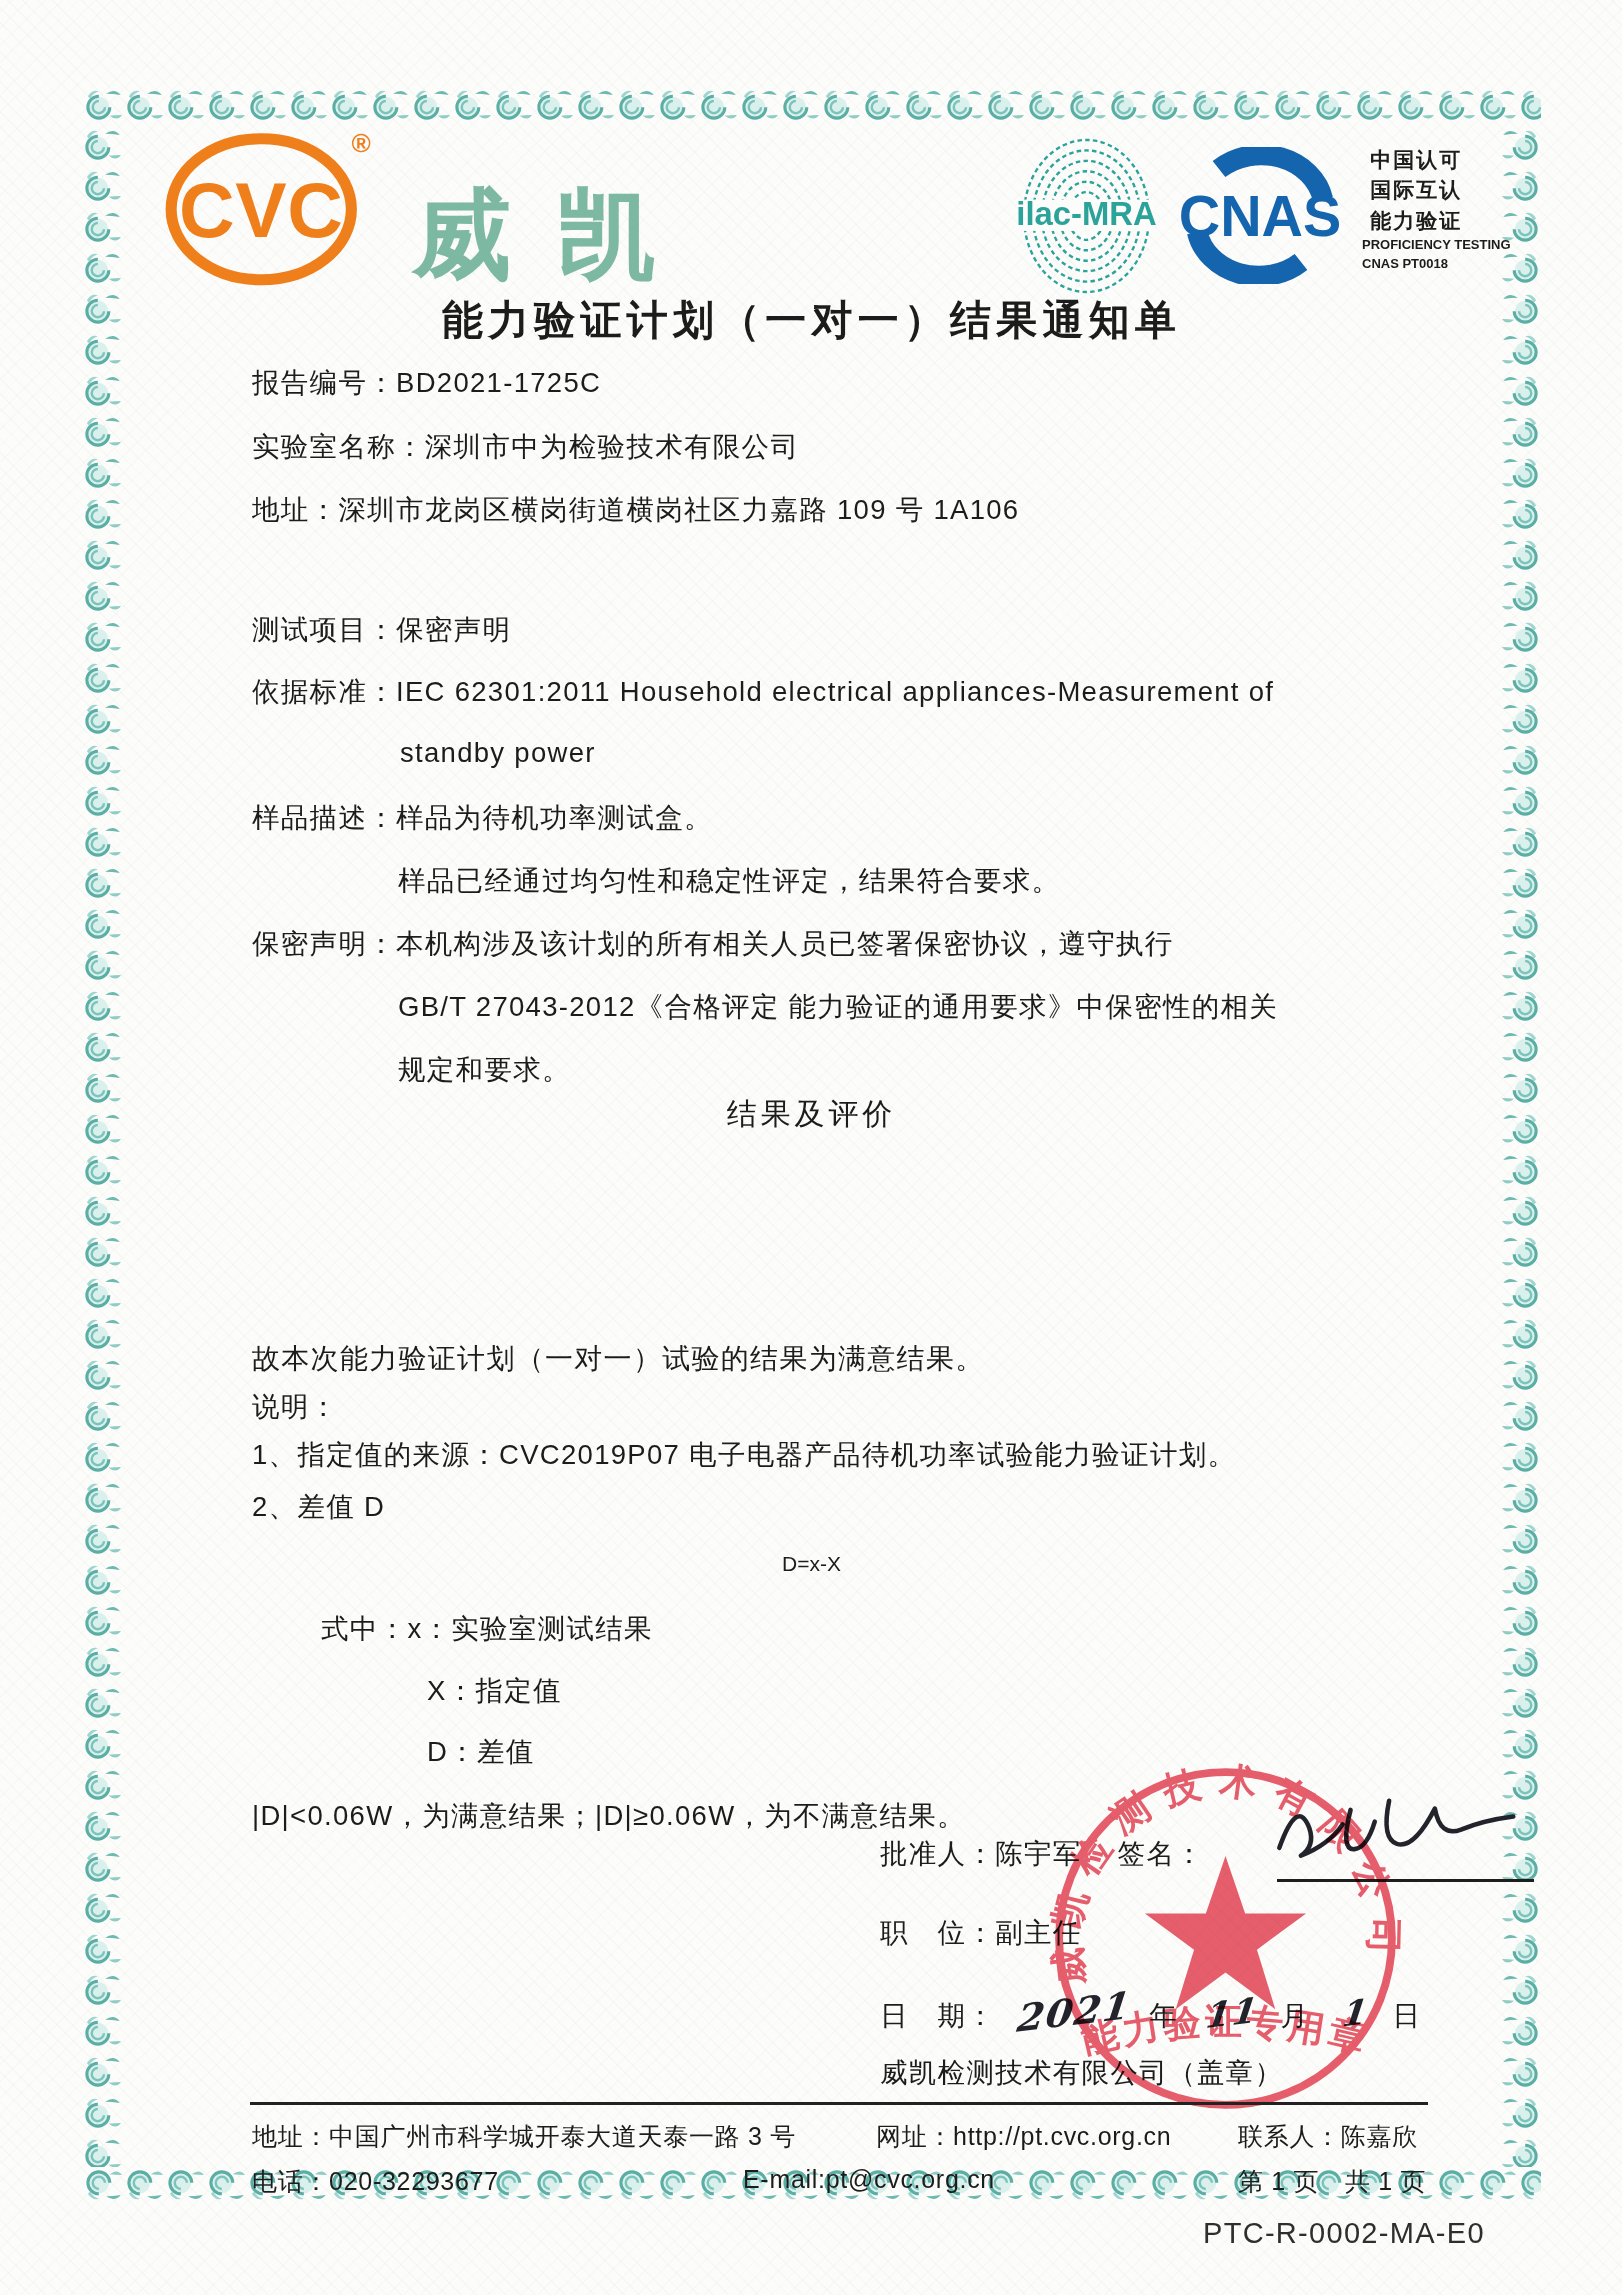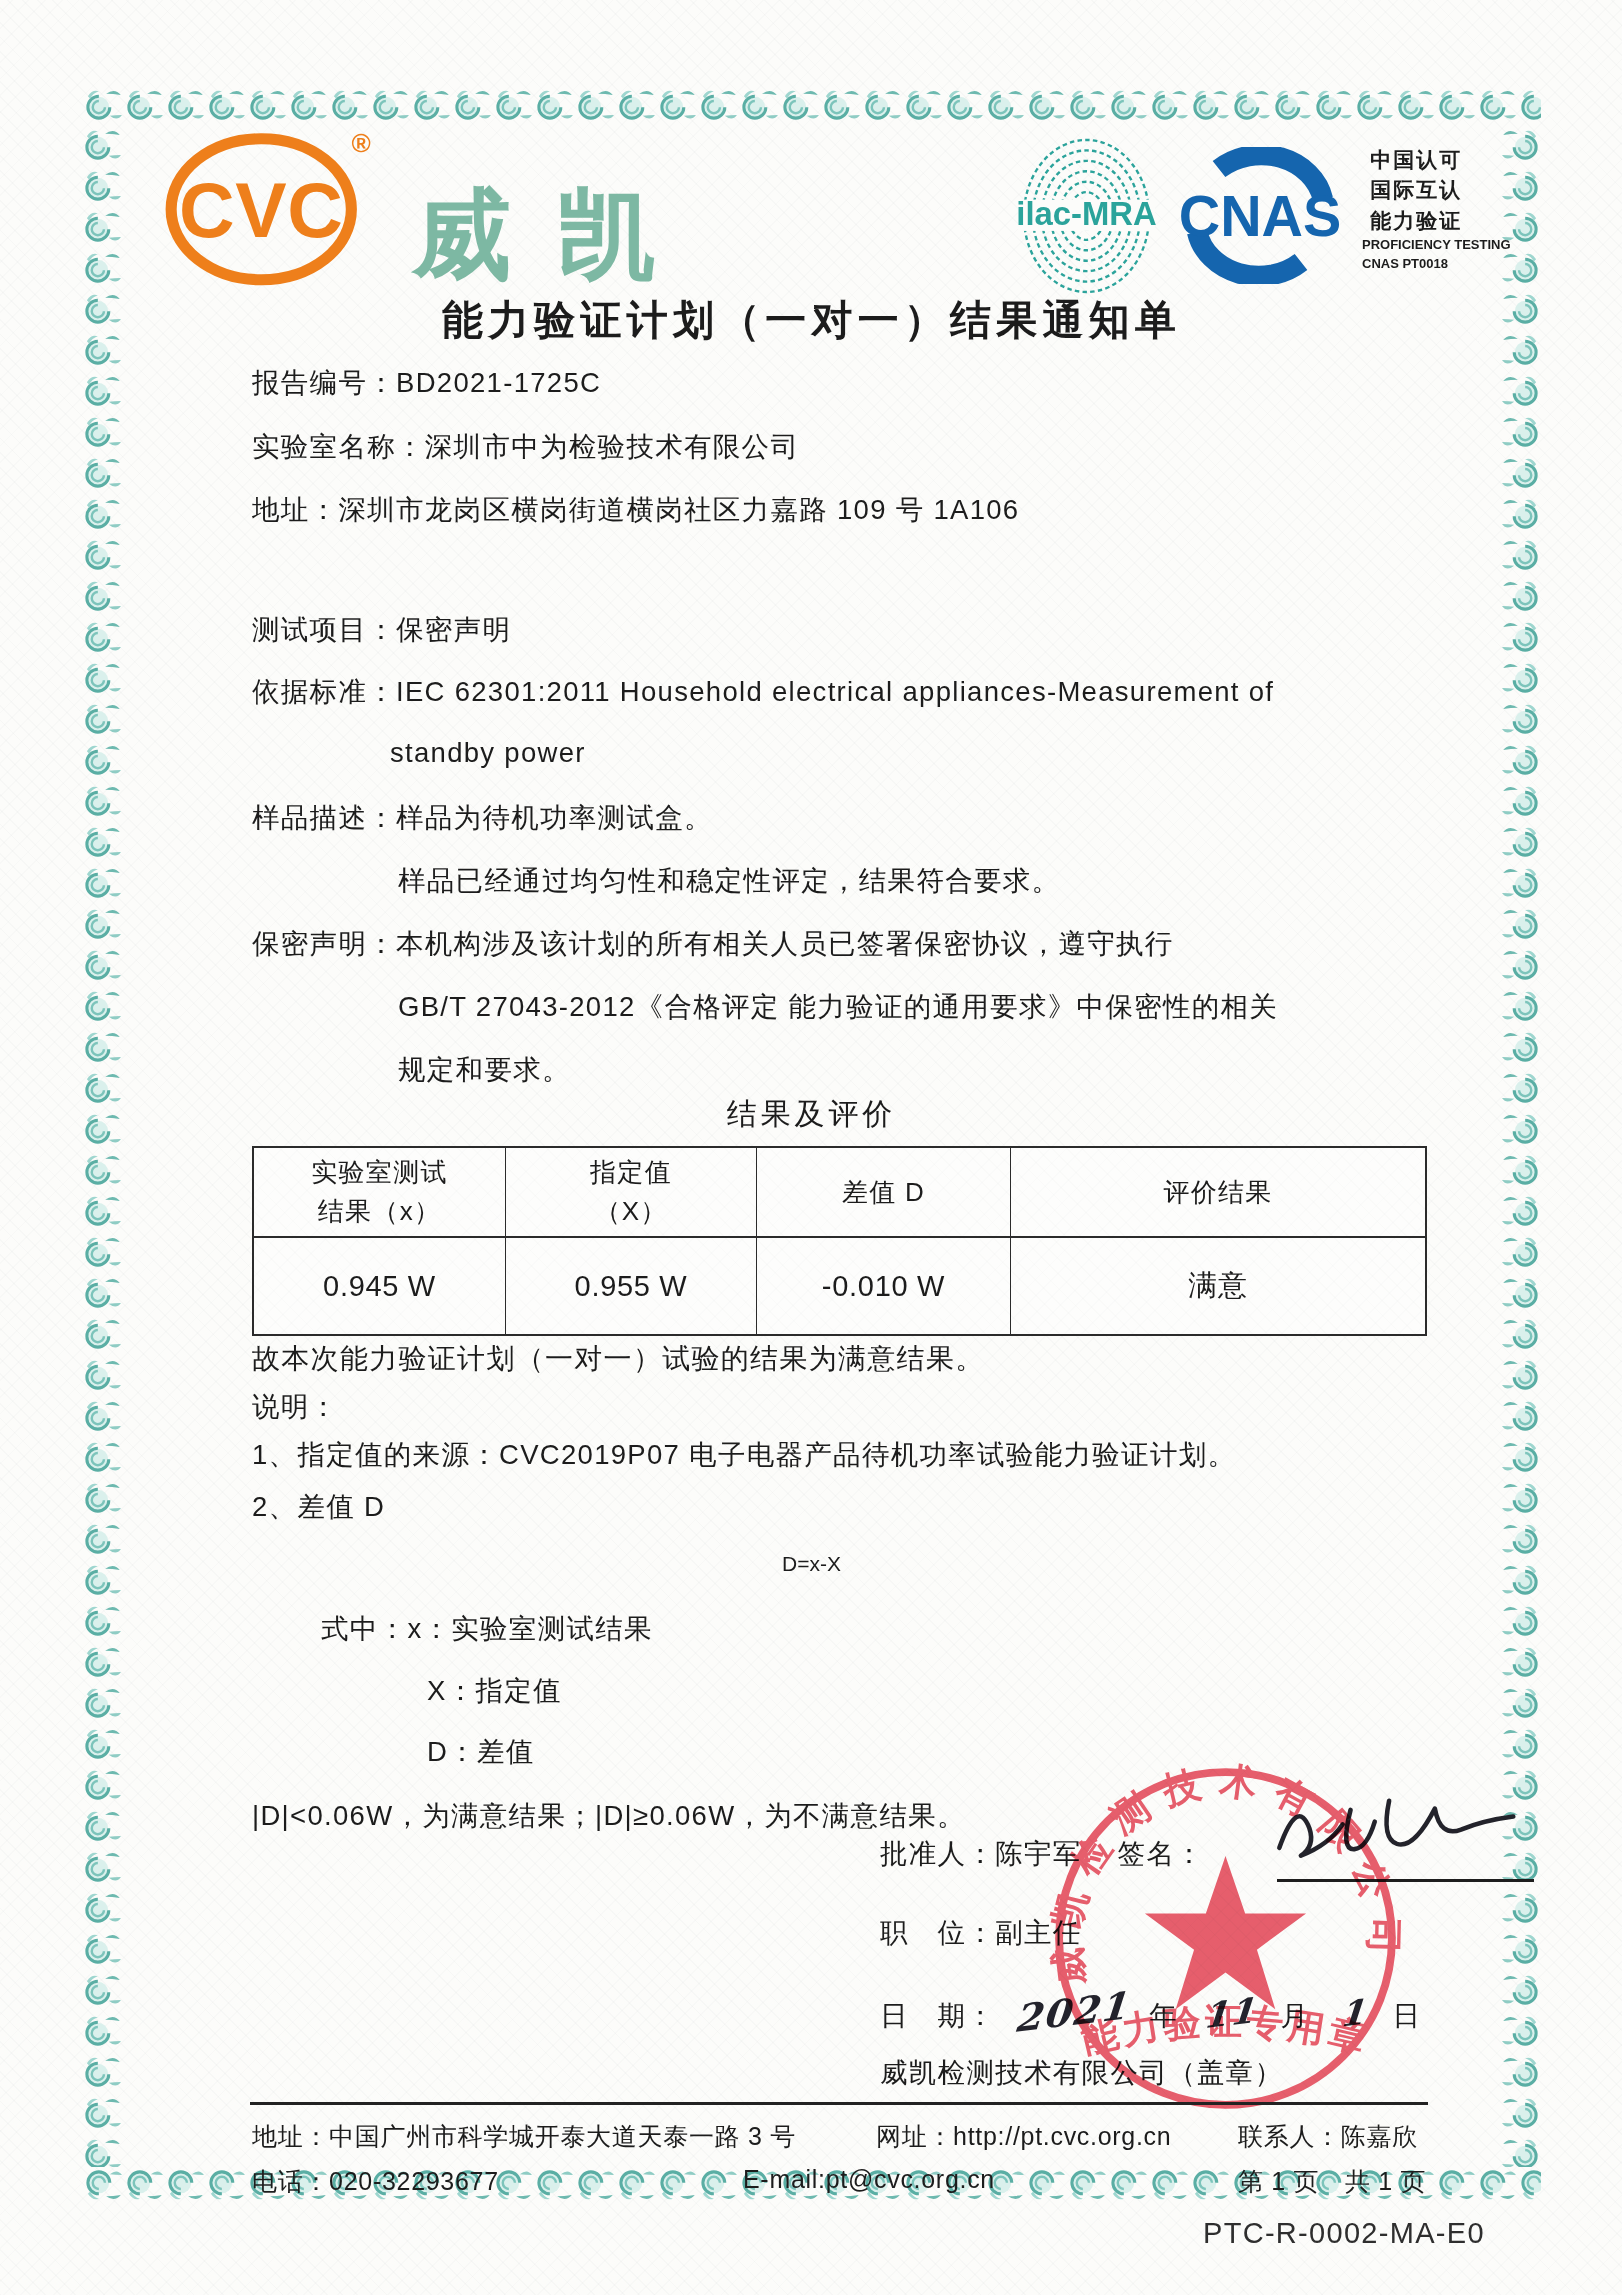--- a/index.html
+++ b/index.html
@@ -1496,53 +1496,29 @@
   </div>
 
   <div class="title" style="top:293px">能力验证计划（一对一）结果通知单</div>
 
   <div class="ln" style="left:252px;top:365px"><span>报告编号：</span><span>BD2021-1725C</span></div>
   <div class="ln" style="left:252px;top:429px"><span>实验室名称：</span><span>深圳市中为检验技术有限公司</span></div>
   <div class="ln" style="left:252px;top:492px"><span>地址：</span><span>深圳市龙岗区横岗街道横岗社区力嘉路 109 号 1A106</span></div>
 
   <div class="ln" style="left:252px;top:612px"><span>测试项目：</span><span>保密声明</span></div>
   <div class="ln" style="left:252px;top:674px"><span>依据标准：</span><span>IEC 62301:2011 Household electrical appliances-Measurement of</span></div>
-  <div class="ln" style="left:390px;top:737px">standby power</div>
+  <div class="ln" style="left:400px;top:737px">standby power</div>
   <div class="ln" style="left:252px;top:800px"><span>样品描述：</span><span>样品为待机功率测试盒。</span></div>
   <div class="ln" style="left:398px;top:863px">样品已经通过均匀性和稳定性评定，结果符合要求。</div>
   <div class="ln" style="left:252px;top:926px"><span>保密声明：</span><span>本机构涉及该计划的所有相关人员已签署保密协议，遵守执行</span></div>
   <div class="ln" style="left:398px;top:989px">GB/T 27043-2012《合格评定 能力验证的通用要求》中保密性的相关</div>
   <div class="ln" style="left:398px;top:1052px">规定和要求。</div>
 
   <div class="heading" style="top:1094px">结果及评价</div>
 
-  <div class="rtable">
-    <div class="rrow hd">
-      <div class="rcell c1">
-          <div>实验室测试</div>
-          <div>结果（x）</div>
-        </div>
-      <div class="rcell c2">
-          <div>指定值</div>
-          <div>（X）</div>
-        </div>
-      <div class="rcell c3">
-          <div>差值 D</div>
-        </div>
-      <div class="rcell c4">
-          <div>评价结果</div>
-        </div>
-    </div>
-    <div class="rrow bd">
-      <div class="rcell c1">0.945 W</div>
-      <div class="rcell c2">0.955 W</div>
-      <div class="rcell c3">-0.010 W</div>
-      <div class="rcell c4">满意</div>
-    </div>
-  </div>
 
   <div class="ln bold" style="left:252px;top:1340px;font-size:28px">故本次能力验证计划（一对一）试验的结果为满意结果。</div>
   <div class="ln" style="left:252px;top:1389px">说明：</div>
   <div class="ln" style="left:252px;top:1437px">1、指定值的来源：CVC2019P07 电子电器产品待机功率试验能力验证计划。</div>
   <div class="ln" style="left:252px;top:1489px">2、差值 D</div>
   <div class="center" style="top:1552px;font-size:21px">D=x-X</div>
   <div class="ln" style="left:321px;top:1611px">式中：x：实验室测试结果</div>
   <div class="ln" style="left:427px;top:1673px">X：指定值</div>
   <div class="ln" style="left:427px;top:1734px">D：差值</div>
   <div class="ln" style="left:252px;top:1798px">|D|&lt;0.06W，为满意结果；|D|≥0.06W，为不满意结果。</div>

